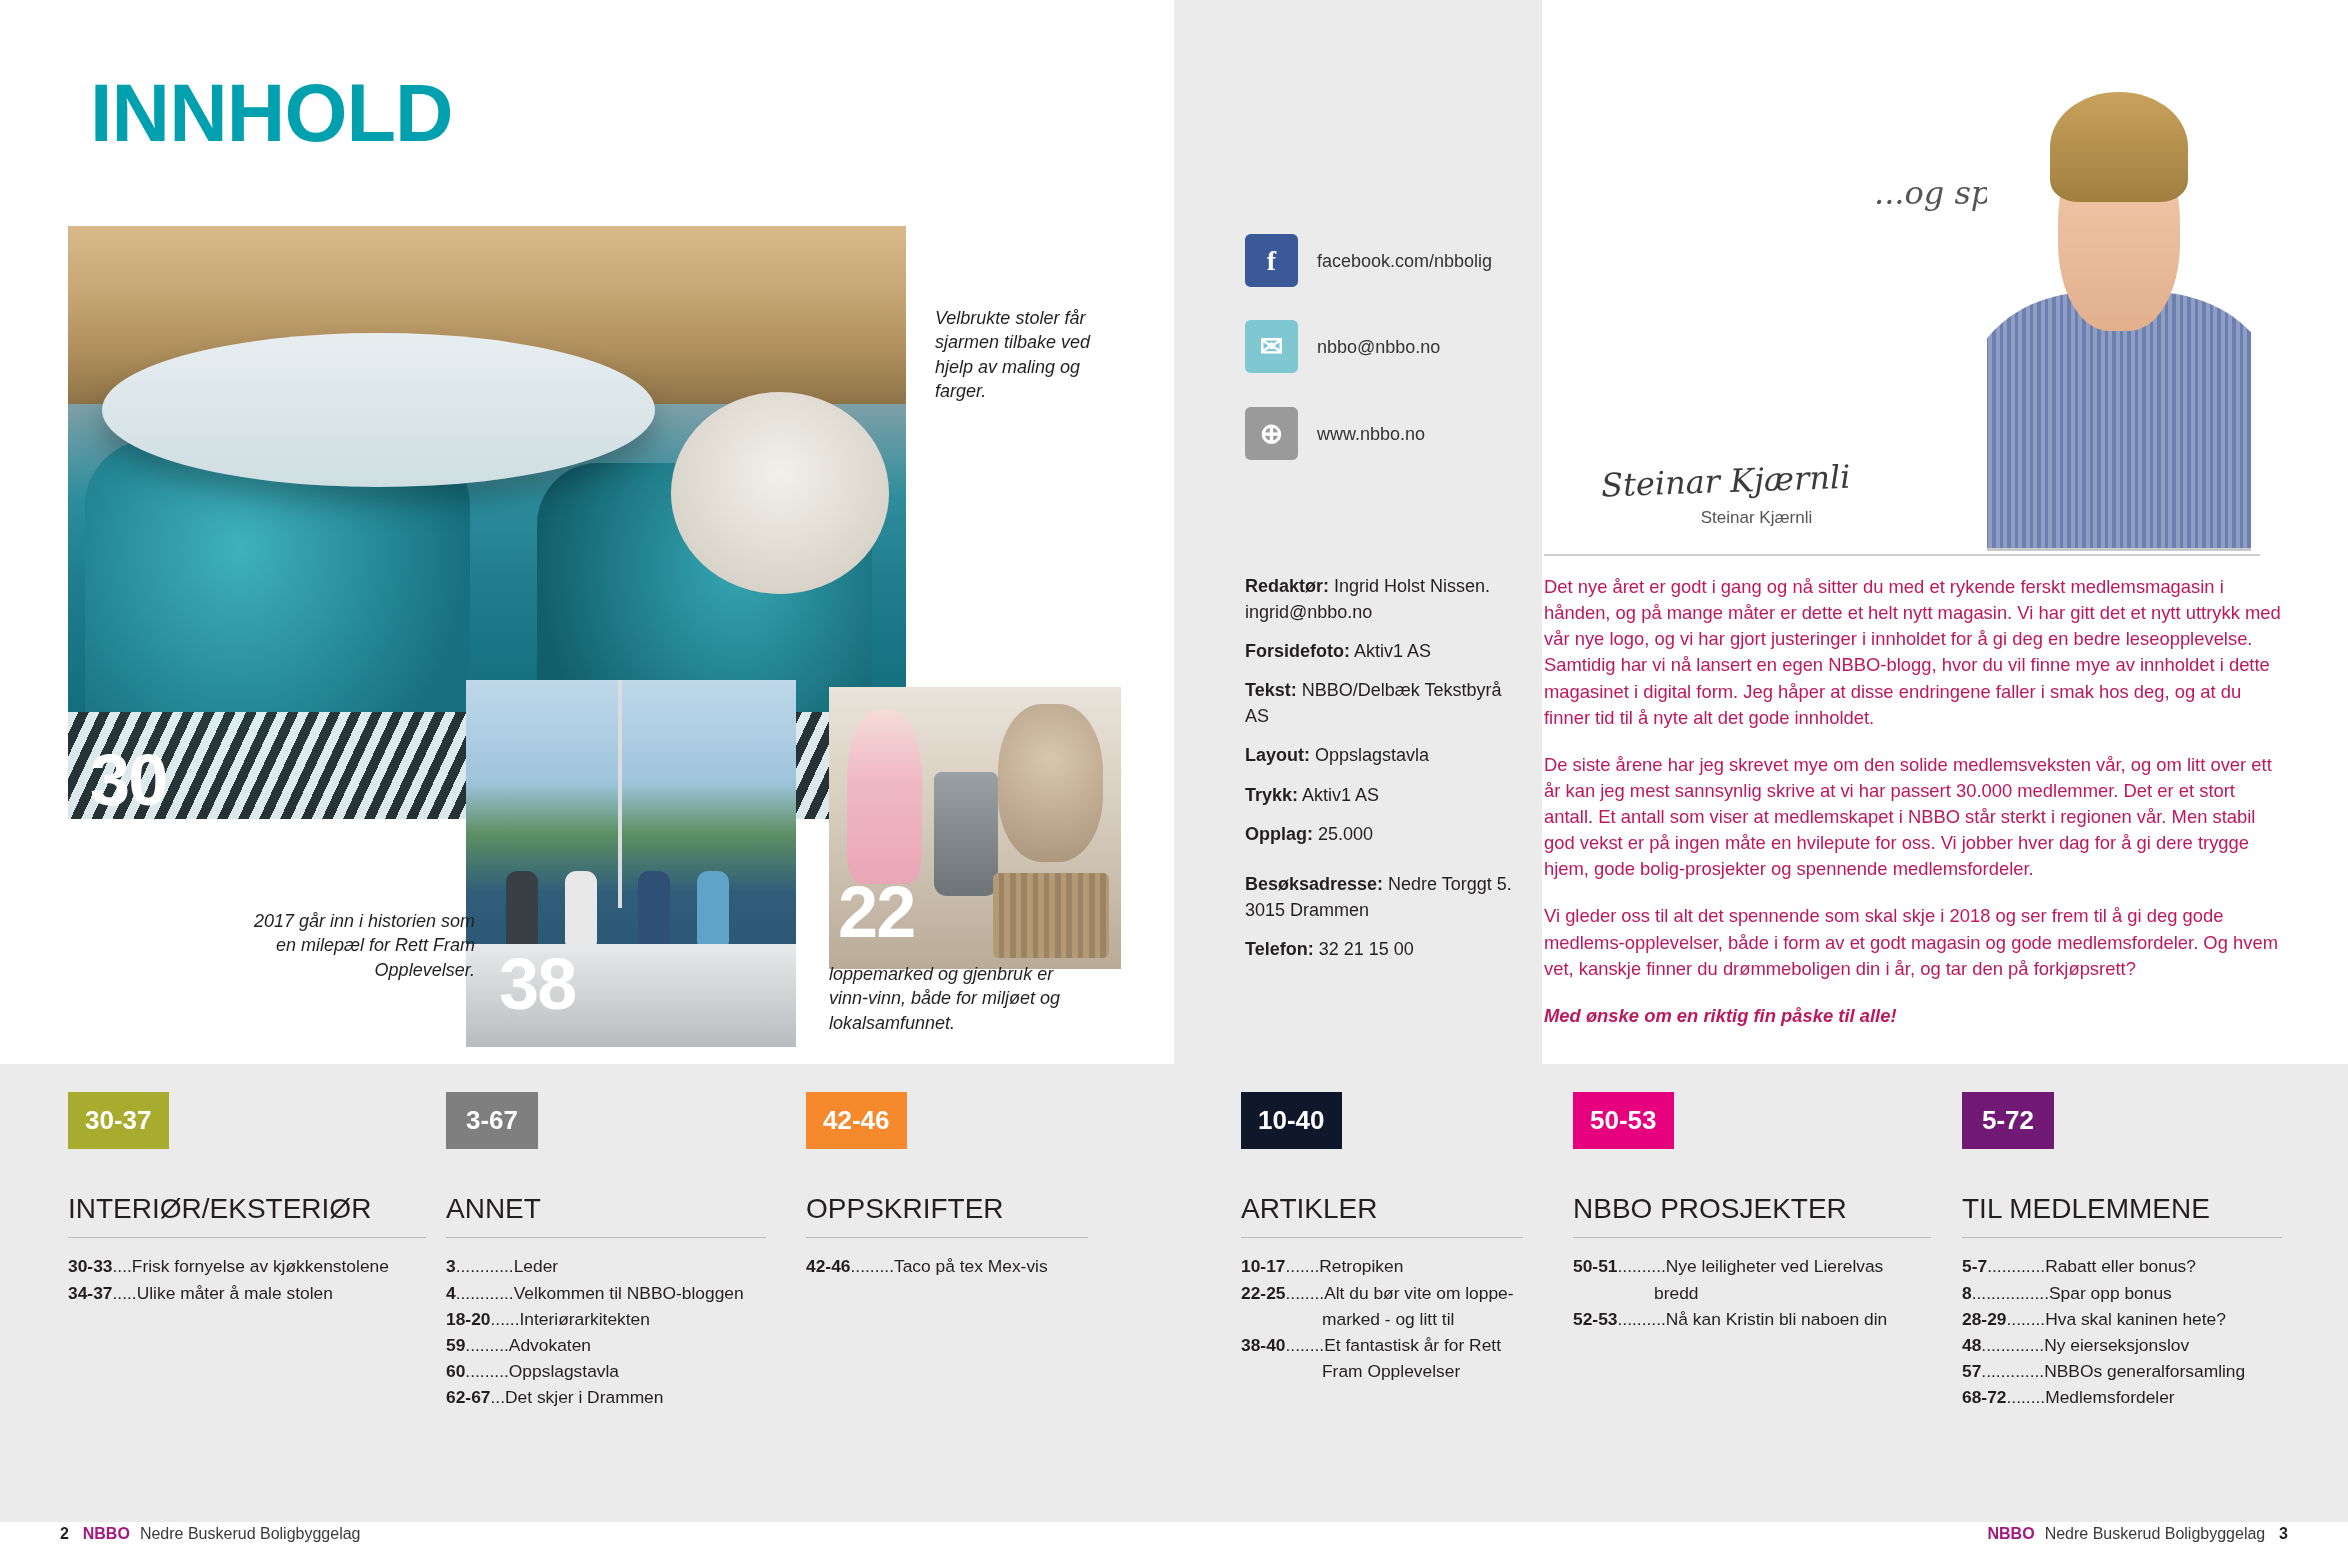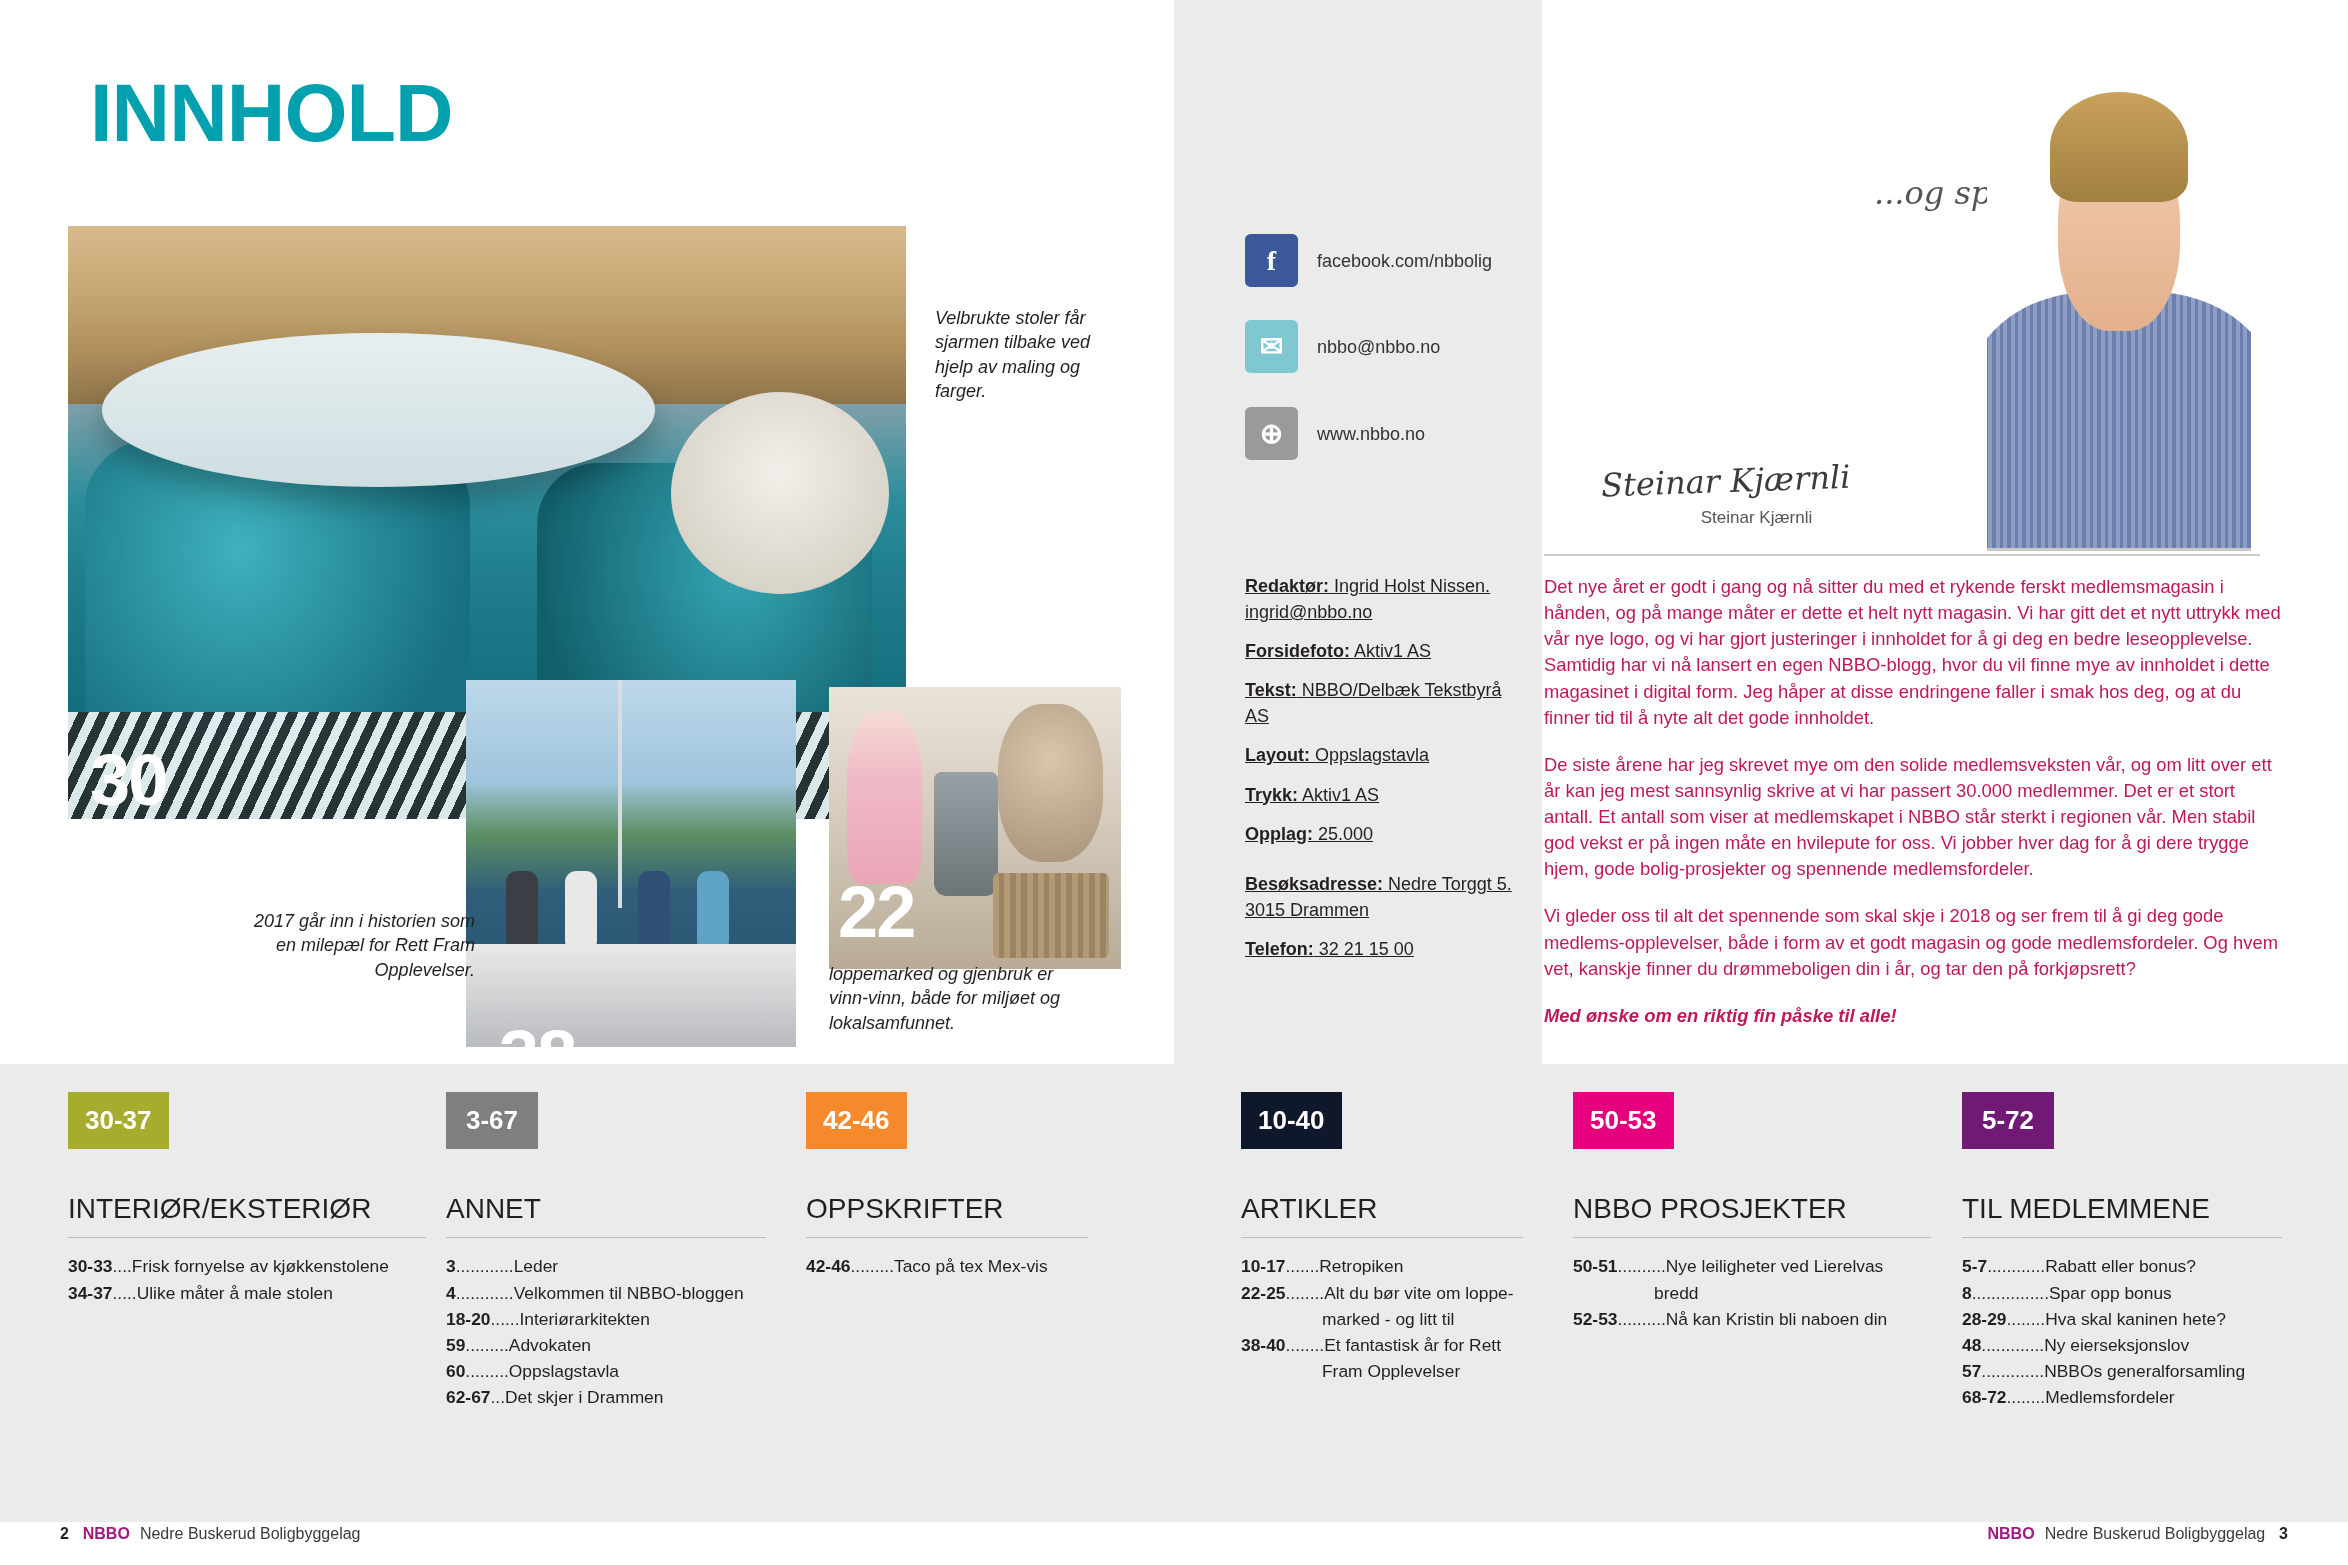--- a/index.html
+++ b/index.html
@@ -90,21 +90,21 @@
     background:linear-gradient(180deg,#9aa1a6,#6d7478);border-radius:7.5px 7.5px 13px 13px;}
   .ph-flea .basket{position:absolute;right:4%;bottom:4%;width:40%;height:30%;
     background:repeating-linear-gradient(90deg,#b39a74 0 5.6px,#9b8463 5.6px 11.3px);border-radius:5.6px;}
 
   
   .bignum{
     position:absolute;font-size:72px;font-weight:bold;color:#ffffff;line-height:1;
     letter-spacing:-1.9px;
   }
   .num30{left:90px;top:744px;}
-  .num38{left:499px;top:1020px;}
+  .num38{left:499px;top:948px;}
   .num22{left:838px;top:876px;}
 
   
   .cap{position:absolute;font-style:italic;font-size:18px;line-height:1.35;color:#231f20;}
   .cap-right{left:935px;top:306px;width:174px;}
   .cap-2017{left:240px;top:909px;width:235px;text-align:right;}
   .cap-loppe{left:829px;top:962px;width:235px;}
 
   
   .soc{position:absolute;left:1245px;}
@@ -114,21 +114,21 @@
   }
   .soc .txt{position:absolute;left:72px;top:17px;font-size:18px;color:#333;white-space:nowrap;}
   .soc1{top:234px;}
   .soc2{top:320px;}
   .soc3{top:407px;}
   .b-fb{background:#3b5998;font-family:"Liberation Serif",serif;}
   .b-mail{background:#7fc7d1;}
   .b-web{background:#9a9a9a;}
 
   .colophon{position:absolute;left:1245px;top:573px;width:273px;font-size:18px;line-height:1.45;color:#231f20;}
-  .colophon p{margin:0 0 13px 0;text-decoration:underline;}
+  .colophon p{margin:0 0 13px 0;}
   .colophon b{font-weight:bold;}
 
   
   .et-nytt{
     position:absolute;left:1629px;top:118px;width:546px;text-align:right;
     font-size:43px;font-weight:bold;color:#a3197f;letter-spacing:0px;line-height:1;
   }
   .et-sub{
     position:absolute;left:1629px;top:174px;width:546px;text-align:right;
     font-family:"DejaVu Serif",serif;font-style:italic;font-size:32px;color:#555;

